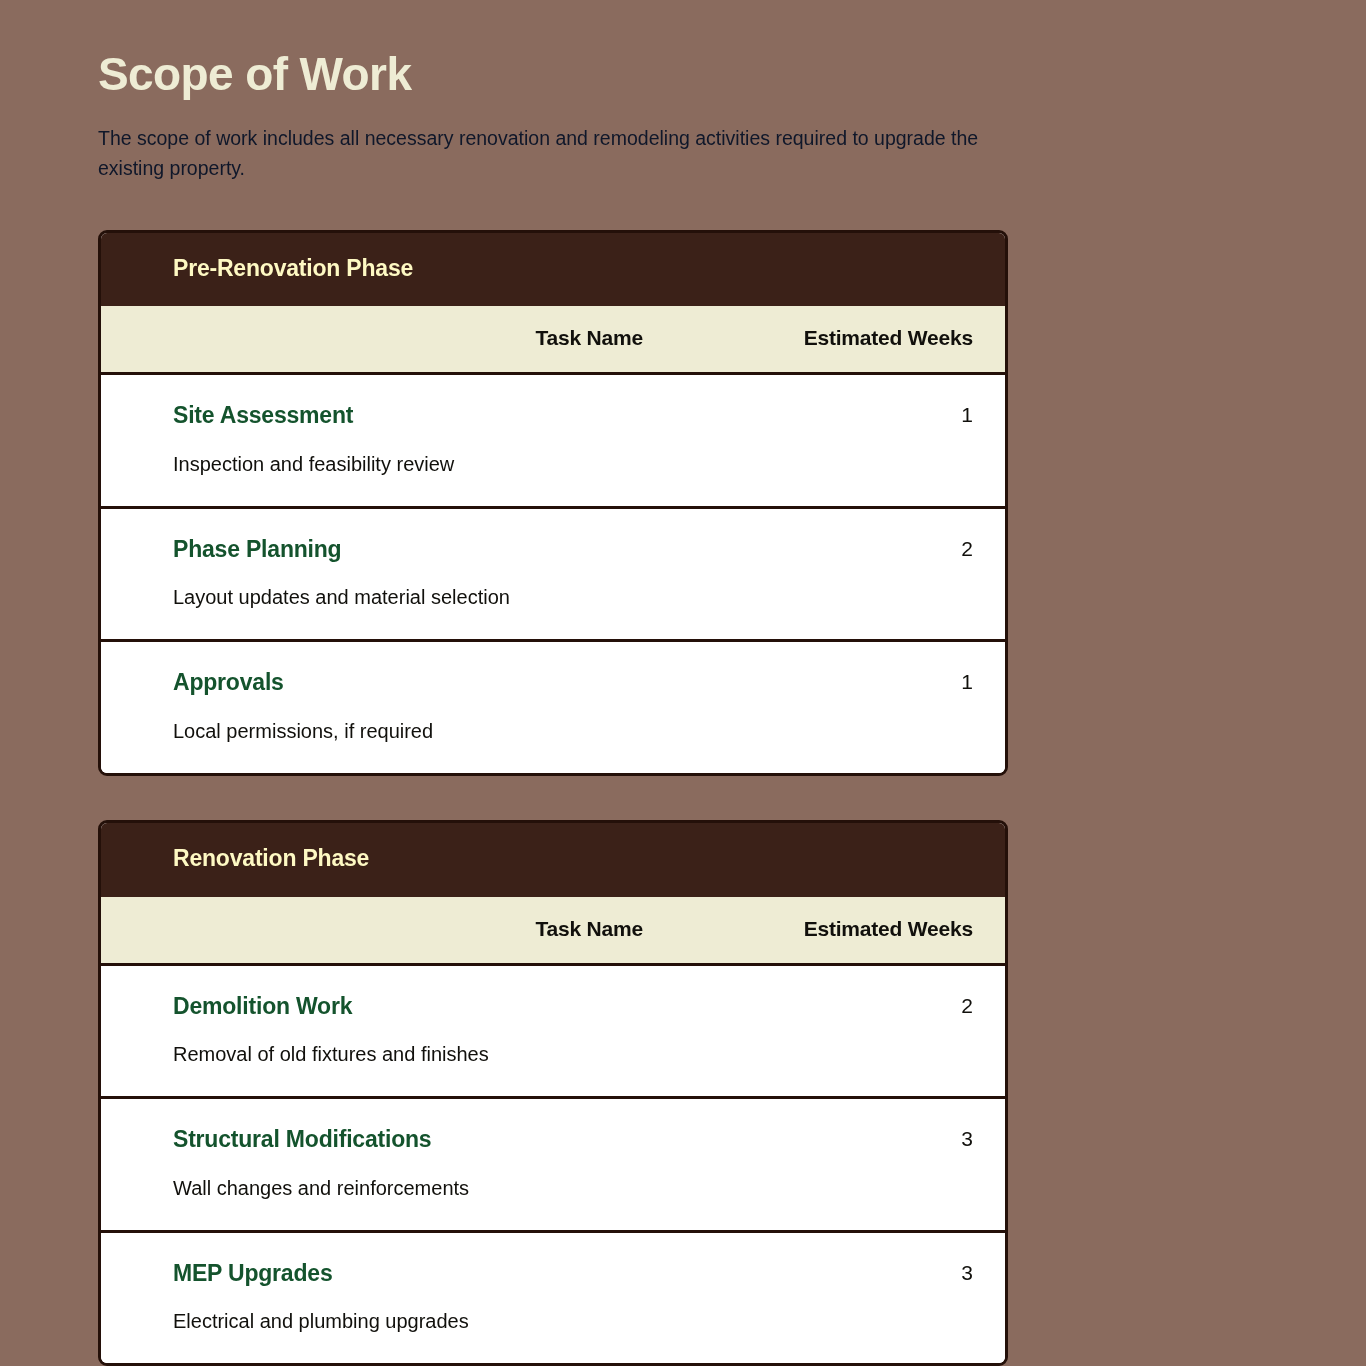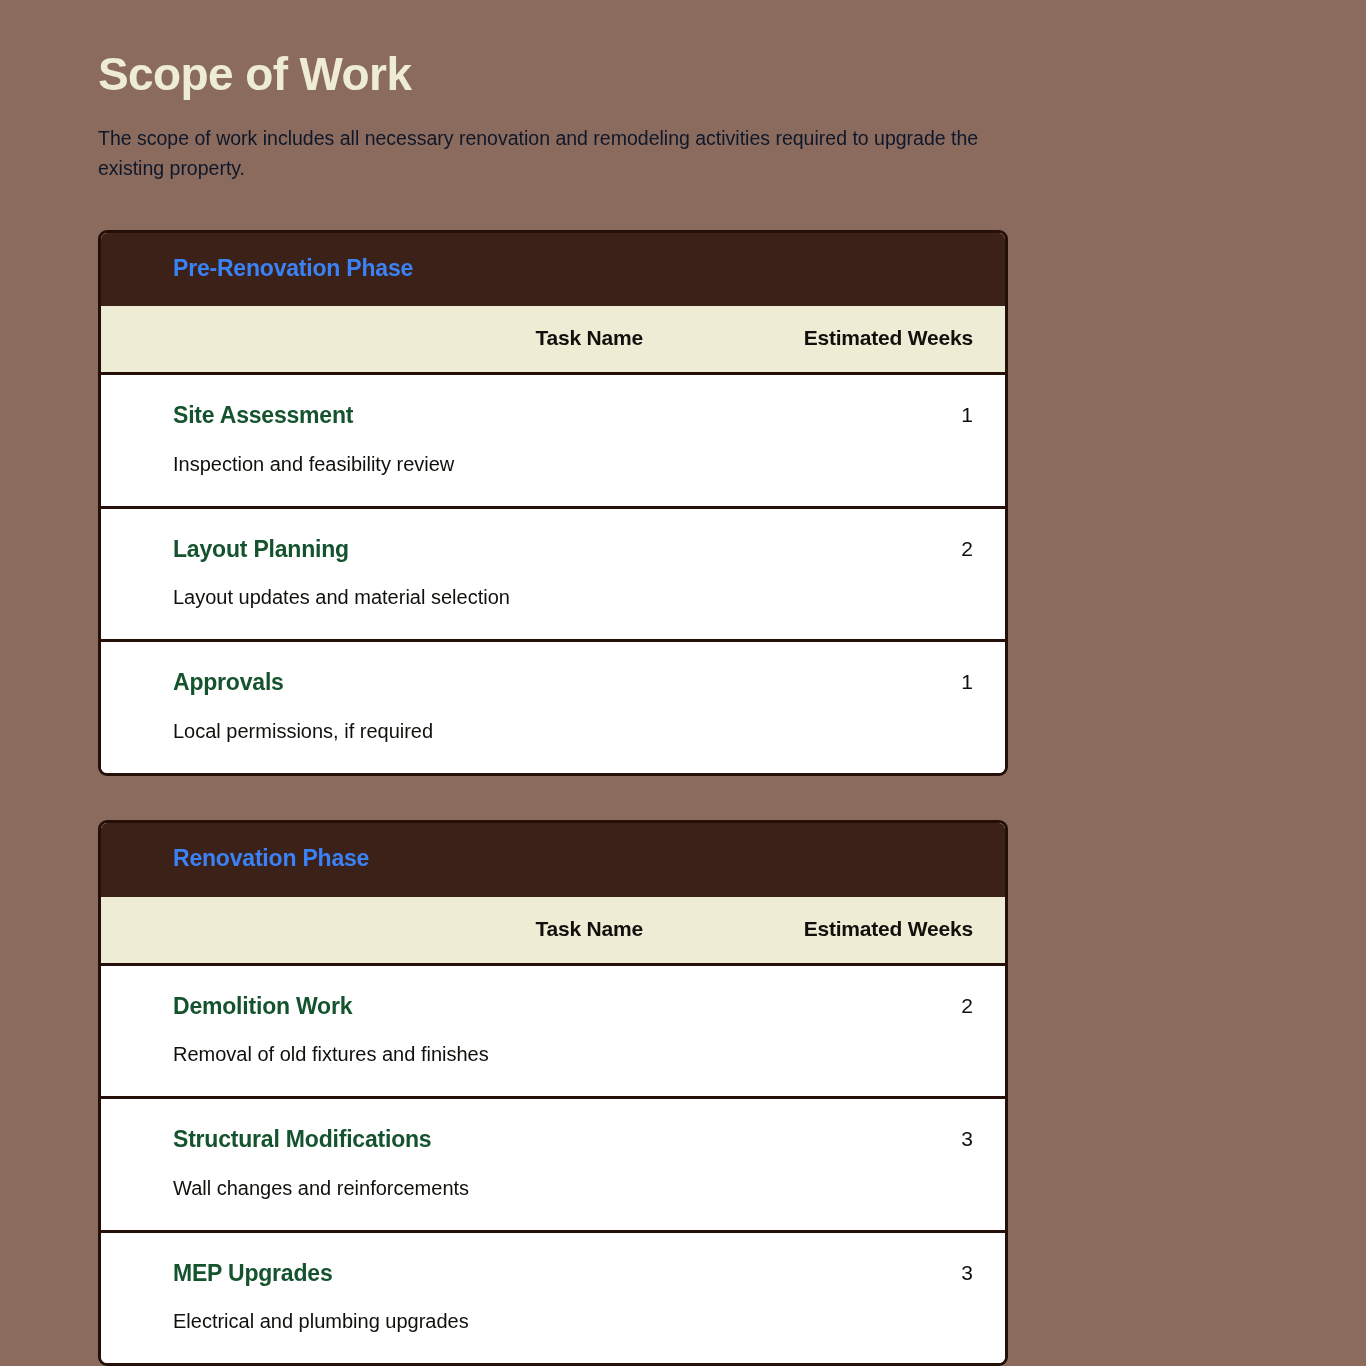--- a/index.html
+++ b/index.html
@@ -47,21 +47,21 @@
   .phase-card-header {
     background: #3b2118;
     padding: 22px 30px 24px 72px;
   }
   .phase-card-title {
     margin: 0;
     font-size: 23px;
     line-height: 1.2;
     font-weight: 700;
     letter-spacing: -0.2px;
-    color: #3b82f6;
+    color: #fef9c3;
   }
   .phase-table {
     width: 100%;
     border-collapse: collapse;
     table-layout: fixed;
   }
   .phase-table thead th {
     background: #eeecd4;
     color: #11100c;
     font-size: 21px;
@@ -146,21 +146,21 @@
           <td class="col-task">
             <span class="task-name">Site Assessment</span>
             <span class="task-desc">Inspection and feasibility review</span>
           </td>
           <td class="col-weeks">
             <span class="weeks-value">1</span>
           </td>
         </tr>
         <tr>
           <td class="col-task">
-            <span class="task-name">Layout Planning</span>
+            <span class="task-name">Phase Planning</span>
             <span class="task-desc">Layout updates and material selection</span>
           </td>
           <td class="col-weeks">
             <span class="weeks-value">2</span>
           </td>
         </tr>
         <tr>
           <td class="col-task">
             <span class="task-name">Approvals</span>
             <span class="task-desc">Local permissions, if required</span>

